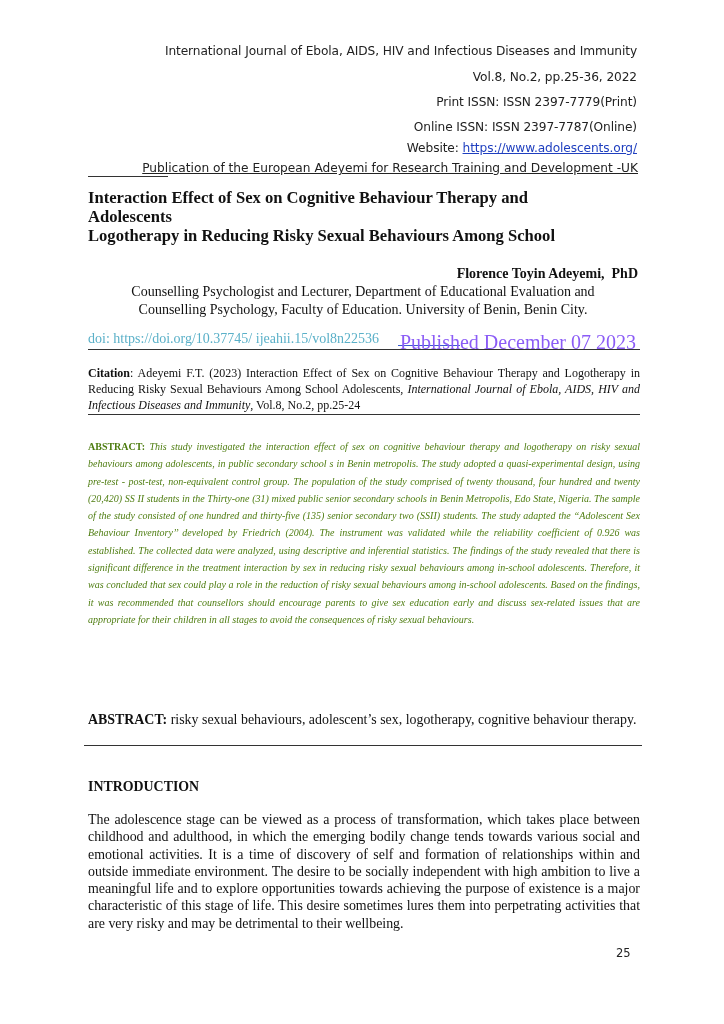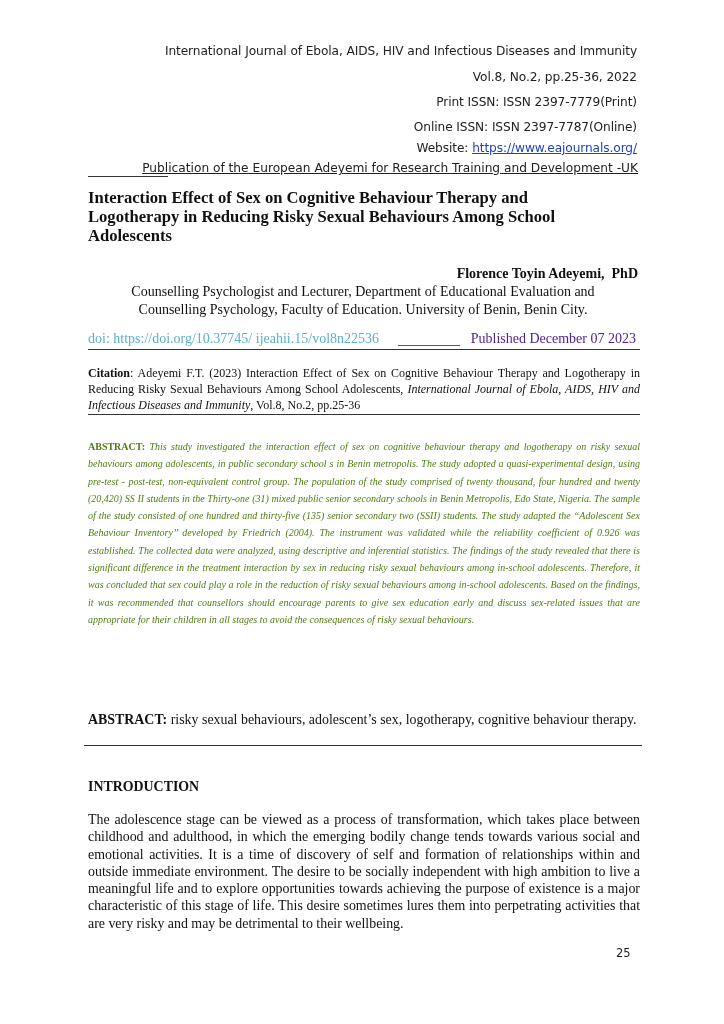--- a/index.html
+++ b/index.html
@@ -6,61 +6,61 @@
   body { width: 724px; height: 1024px; position: relative; overflow: hidden; color: #1a1a1a; }
   .hdr { position: absolute; right: 87px; font-family: "DejaVu Sans", sans-serif; font-size: 12.2px; color: #222; text-align: right; white-space: nowrap; letter-spacing: -0.1px; }
   .hdr a { color: #1f3fbf; text-decoration: underline; }
   .publine { position: absolute; left: 88px; top: 161px; width: 550px; text-align: right; font-family: "DejaVu Sans", sans-serif; font-size: 12.2px; color: #222; text-decoration: underline; white-space: nowrap; }
   .rule { position: absolute; height: 1px; background: #333; }
   .title { position: absolute; left: 88px; width: 550px; top: 188px; font-family: "Liberation Serif", serif; font-weight: bold; font-size: 16.6px; line-height: 19px; color: #111; }
   .author { position: absolute; left: 88px; width: 550px; top: 266px; text-align: right; font-family: "Liberation Serif", serif; font-weight: bold; font-size: 14px; color: #111; white-space: pre; }
   .affil { position: absolute; left: 88px; width: 550px; top: 283px; text-align: center; font-family: "Liberation Serif", serif; font-size: 14px; line-height: 18px; color: #111; }
   .doi { position: absolute; left: 88px; top: 331px; font-family: "Liberation Serif", serif; font-size: 14px; color: #5ab0c8; white-space: nowrap; }
   .doi-fill { position: absolute; left: 398px; top: 345px; width: 62px; height: 1px; background: #3a5bd0; }
-  .published { position: absolute; right: 88px; top: 331px; font-family: "Liberation Serif", serif; font-size: 14px; color: #4c1d95; white-space: nowrap; }
+  .published { position: absolute; right: 88px; top: 331px; font-family: "Liberation Serif", serif; font-size: 20px; color: #8b5cf6; white-space: nowrap; }
   .citation { position: absolute; left: 88px; width: 552px; top: 365px; font-family: "Liberation Serif", serif; font-size: 12px; line-height: 16px; color: #111; text-align: justify; }
   .abstract { position: absolute; left: 88px; width: 552px; top: 429px; font-family: "Liberation Serif", serif; font-size: 10px; line-height: 17.3px; color: #4d7c0f; text-align: justify; margin-top: 9px; }
   .abstract em { font-style: italic; }
   .keywords { position: absolute; left: 88px; width: 552px; top: 711px; font-family: "Liberation Serif", serif; font-size: 13.9px; line-height: 17.3px; color: #111; text-align: justify; }
   .intro-h { position: absolute; left: 88px; top: 779px; font-family: "Liberation Serif", serif; font-weight: bold; font-size: 13.9px; color: #111; }
   .intro-p { position: absolute; left: 88px; width: 552px; top: 811px; font-family: "Liberation Serif", serif; font-size: 13.9px; line-height: 17.3px; color: #111; text-align: justify; }
   .pagenum { position: absolute; left: 616px; top: 946px; font-family: "DejaVu Sans", sans-serif; font-size: 11.5px; color: #222; }
   b.lbl { font-weight: bold; }
 </style>
 </head>
 <body>
 
 <div class="hdr" style="top:44px;">International Journal of Ebola, AIDS, HIV and Infectious Diseases and Immunity</div>
 <div class="hdr" style="top:70px;">Vol.8, No.2, pp.25-36, 2022</div>
 <div class="hdr" style="top:95px;">Print ISSN: ISSN 2397-7779(Print)</div>
 <div class="hdr" style="top:120px;">Online ISSN: ISSN 2397-7787(Online)</div>
 <div class="hdr" style="top:141px;">
-  <span>Website: </span><a>https://www.eajournals.org/</a>
+  <span>Website: </span><a>https://www.adolescents.org/</a>
 </div>
 <div class="publine">Publication of the European Adeyemi for Research Training and Development -UK</div>
 <div class="rule" style="left:88px; top:176px; width:80px;"></div>
 
 <div class="title">
   <div>Interaction Effect of Sex on Cognitive Behaviour Therapy and</div>
+  <div>Adolescents</div>
   <div>Logotherapy in Reducing Risky Sexual Behaviours Among School</div>
-  <div>Adolescents</div>
 </div>
 
 <div class="author">Florence Toyin Adeyemi,  PhD</div>
 <div class="affil">
   <div>Counselling Psychologist and Lecturer, Department of Educational Evaluation and</div>
   <div>Counselling Psychology, Faculty of Education. University of Benin, Benin City.</div>
 </div>
 
 <div class="doi">doi: https://doi.org/10.37745/ ijeahii.15/vol8n22536</div>
 <div class="doi-fill"></div>
 <div class="published">Published December 07 2023</div>
 <div class="rule" style="left:88px; top:349px; width:552px;"></div>
 
-<div class="citation"><b class="lbl">Citation</b><span>: Adeyemi F.T. (2023) Interaction Effect of Sex on Cognitive Behaviour Therapy and Logotherapy in Reducing Risky Sexual Behaviours Among School Adolescents, </span><i>International Journal of Ebola, AIDS, HIV and Infectious Diseases and Immunity</i><span>, Vol.8, No.2, pp.25-36</span></div>
+<div class="citation"><b class="lbl">Citation</b><span>: Adeyemi F.T. (2023) Interaction Effect of Sex on Cognitive Behaviour Therapy and Logotherapy in Reducing Risky Sexual Behaviours Among School Adolescents, </span><i>International Journal of Ebola, AIDS, HIV and Infectious Diseases and Immunity</i><span>, Vol.8, No.2, pp.25-24</span></div>
 <div class="rule" style="left:88px; top:414px; width:552px;"></div>
 
 <div class="abstract"><b class="lbl">ABSTRACT:</b> <em>This study investigated the interaction effect of sex on cognitive behaviour therapy and logotherapy on risky sexual behaviours among adolescents, in public secondary school s in Benin metropolis. The study adopted a quasi-experimental design, using pre-test - post-test, non-equivalent control group. The population of the study comprised of twenty thousand, four hundred and twenty (20,420) SS II students in the Thirty-one (31) mixed public senior secondary schools in Benin Metropolis, Edo State, Nigeria. The sample of the study consisted of one hundred and thirty-five (135) senior secondary two (SSII) students. The study adapted the “Adolescent Sex Behaviour Inventory’’ developed by Friedrich (2004). The instrument was validated while the reliability coefficient of 0.926 was established. The collected data were analyzed, using descriptive and inferential statistics. The findings of the study revealed that there is significant difference in the treatment interaction by sex in reducing risky sexual behaviours among in-school adolescents.  Therefore, it was concluded that sex could play a role in the reduction of risky sexual behaviours among in-school adolescents. Based on the findings, it was recommended that counsellors should encourage parents to give sex education early and discuss sex-related issues that are appropriate for their children in all stages to avoid the consequences of risky sexual behaviours.</em></div>
 
 <div class="keywords"><b class="lbl">ABSTRACT:</b><span> risky sexual behaviours, adolescent’s sex, logotherapy, cognitive behaviour therapy.</span></div>
 <div class="rule" style="left:84px; top:745px; width:558px;"></div>
 
 <div class="intro-h">INTRODUCTION</div>
 <div class="intro-p">The adolescence stage can be viewed as a process of transformation, which takes place between childhood and adulthood, in which the emerging bodily change tends towards various social and emotional activities. It is a time of discovery of self and formation of relationships within and outside immediate environment. The desire to be socially independent with high ambition to live a meaningful life and to explore opportunities towards achieving the purpose of existence is a major characteristic of this stage of life. This desire sometimes lures them into perpetrating activities that are very risky and may be detrimental to their wellbeing.</div>
 

